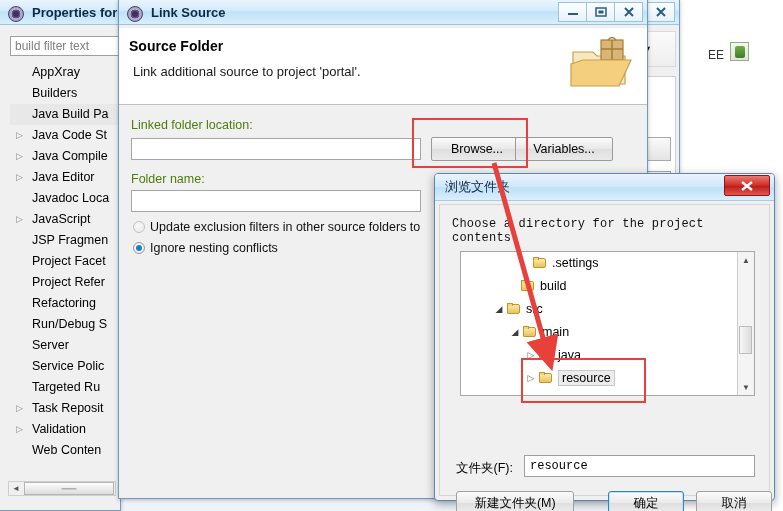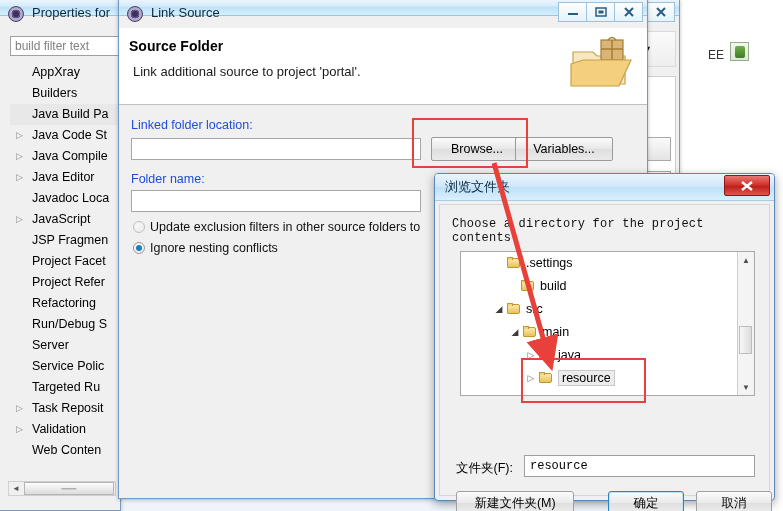--- a/index.html
+++ b/index.html
@@ -7,23 +7,23 @@
     width:783px;height:511px;overflow:hidden;position:relative;
     background:#ffffff;
     font-family:"Liberation Sans","DejaVu Sans",sans-serif;
     font-size:12px;color:#000;
   }
   .abs{position:absolute;}
 
   
   .win{position:absolute;background:#f0f0f0;border:1px solid #7a9bbd;
        box-shadow:0 1px 4px rgba(0,0,0,.25);box-sizing:border-box;}
-  .titlebar{height:16px;position:relative;
+  .titlebar{height:25px;position:relative;
       background:linear-gradient(to bottom,#eaf4fc 0%,#d4ecfb 40%,#bfe2f8 50%,#d7effc 100%);
-      border-bottom:1px solid #9ec4e0;box-sizing:border-box;}
+      border-bottom:1px solid #9ec4e0;box-sizing:border-box;font-weight:bold;}
   .titlebar .tl-text{position:absolute;left:32px;top:5px;font-size:13px;color:#0b2a45;white-space:nowrap;}
   .eclipse-icon{position:absolute;left:8px;top:6px;width:16px;height:16px;border-radius:50%;
       background:radial-gradient(circle at 50% 50%,#7b6ea8 0%,#5c4f85 45%,#b9b4cf 46%,#8e86b3 100%);
       border:1px solid #4a3f6b;box-sizing:border-box;}
   .eclipse-icon:after{content:"";position:absolute;left:4px;top:4px;width:6px;height:6px;
       border-radius:50%;background:#3c3159;}
 
   .winbtns{position:absolute;right:4px;top:2px;display:flex;}
   .wb{width:29px;height:20px;margin-left:-1px;border:1px solid #9dc2de;
       background:linear-gradient(to bottom,#fdfefe,#e6f2fa);
@@ -69,21 +69,21 @@
 
   
   #linkwin{left:118px;top:-1px;width:530px;height:500px;border:1px solid #6f9ac4;}
   #linkwin .lbody{position:absolute;left:0;top:28px;right:0;bottom:0;background:#f0f0f0;}
   .headerband{position:absolute;left:0;top:0;right:0;height:76px;background:#ffffff;
       border-bottom:1px solid #c0c0c0;}
   .hdr-title{position:absolute;left:10px;top:10px;font-size:14px;font-weight:bold;color:#000;}
   .hdr-sub{position:absolute;left:14px;top:36px;font-size:13px;color:#1a1a1a;}
   .hdr-icon{position:absolute;right:14px;top:6px;width:64px;height:60px;}
 
-  .field-label{position:absolute;font-size:12.5px;color:#1d4ed8;}
+  .field-label{position:absolute;font-size:12.5px;color:#4d7c0f;}
   .textinput{position:absolute;background:#fff;border:1px solid #a6a6a6;box-sizing:border-box;height:22px;}
   .btn{position:absolute;height:24px;box-sizing:border-box;
       background:linear-gradient(to bottom,#fbfbfb,#e8e8e8 48%,#dedede 50%,#eaeaea);
       border:1px solid #9a9a9a;border-radius:2px;font-size:12.5px;color:#000;
       display:flex;align-items:center;justify-content:center;white-space:nowrap;}
   .radioline{position:absolute;font-size:12.5px;color:#111;white-space:nowrap;}
   .radio{display:inline-block;width:12px;height:12px;border-radius:50%;
       border:1px solid #9a9a9a;background:radial-gradient(circle at 40% 35%,#ffffff,#e4e4e4);
       vertical-align:-2px;margin-right:5px;position:relative;box-sizing:border-box;}
   .radio.on:after{content:"";position:absolute;left:2px;top:2px;width:6px;height:6px;border-radius:50%;
@@ -280,21 +280,21 @@
     <div class="cnclose">
       <svg width="14" height="12">
           <path d="M2 2 L12 10 M12 2 L2 10" stroke="#ffffff" stroke-width="2.4" fill="none"></path>
         </svg>
     </div>
   </div>
   <div class="cnbody">
     <div class="cn-prompt">Choose a directory for the project contents:</div>
 
     <div class="cn-listbox">
-      <div class="cn-row" style="padding-left:46px">
+      <div class="cn-row" style="padding-left:72px">
         <span class="folderico"></span><span class="cn-name">.settings</span>
       </div>
       <div class="cn-row" style="padding-left:60px">
         <span class="folderico"></span><span class="cn-name">build</span>
       </div>
       <div class="cn-row" style="padding-left:46px">
         <span class="cn-exp open" style="left:32px">◢</span>
         <span class="folderico"></span><span class="cn-name">src</span>
       </div>
       <div class="cn-row" style="padding-left:62px">

